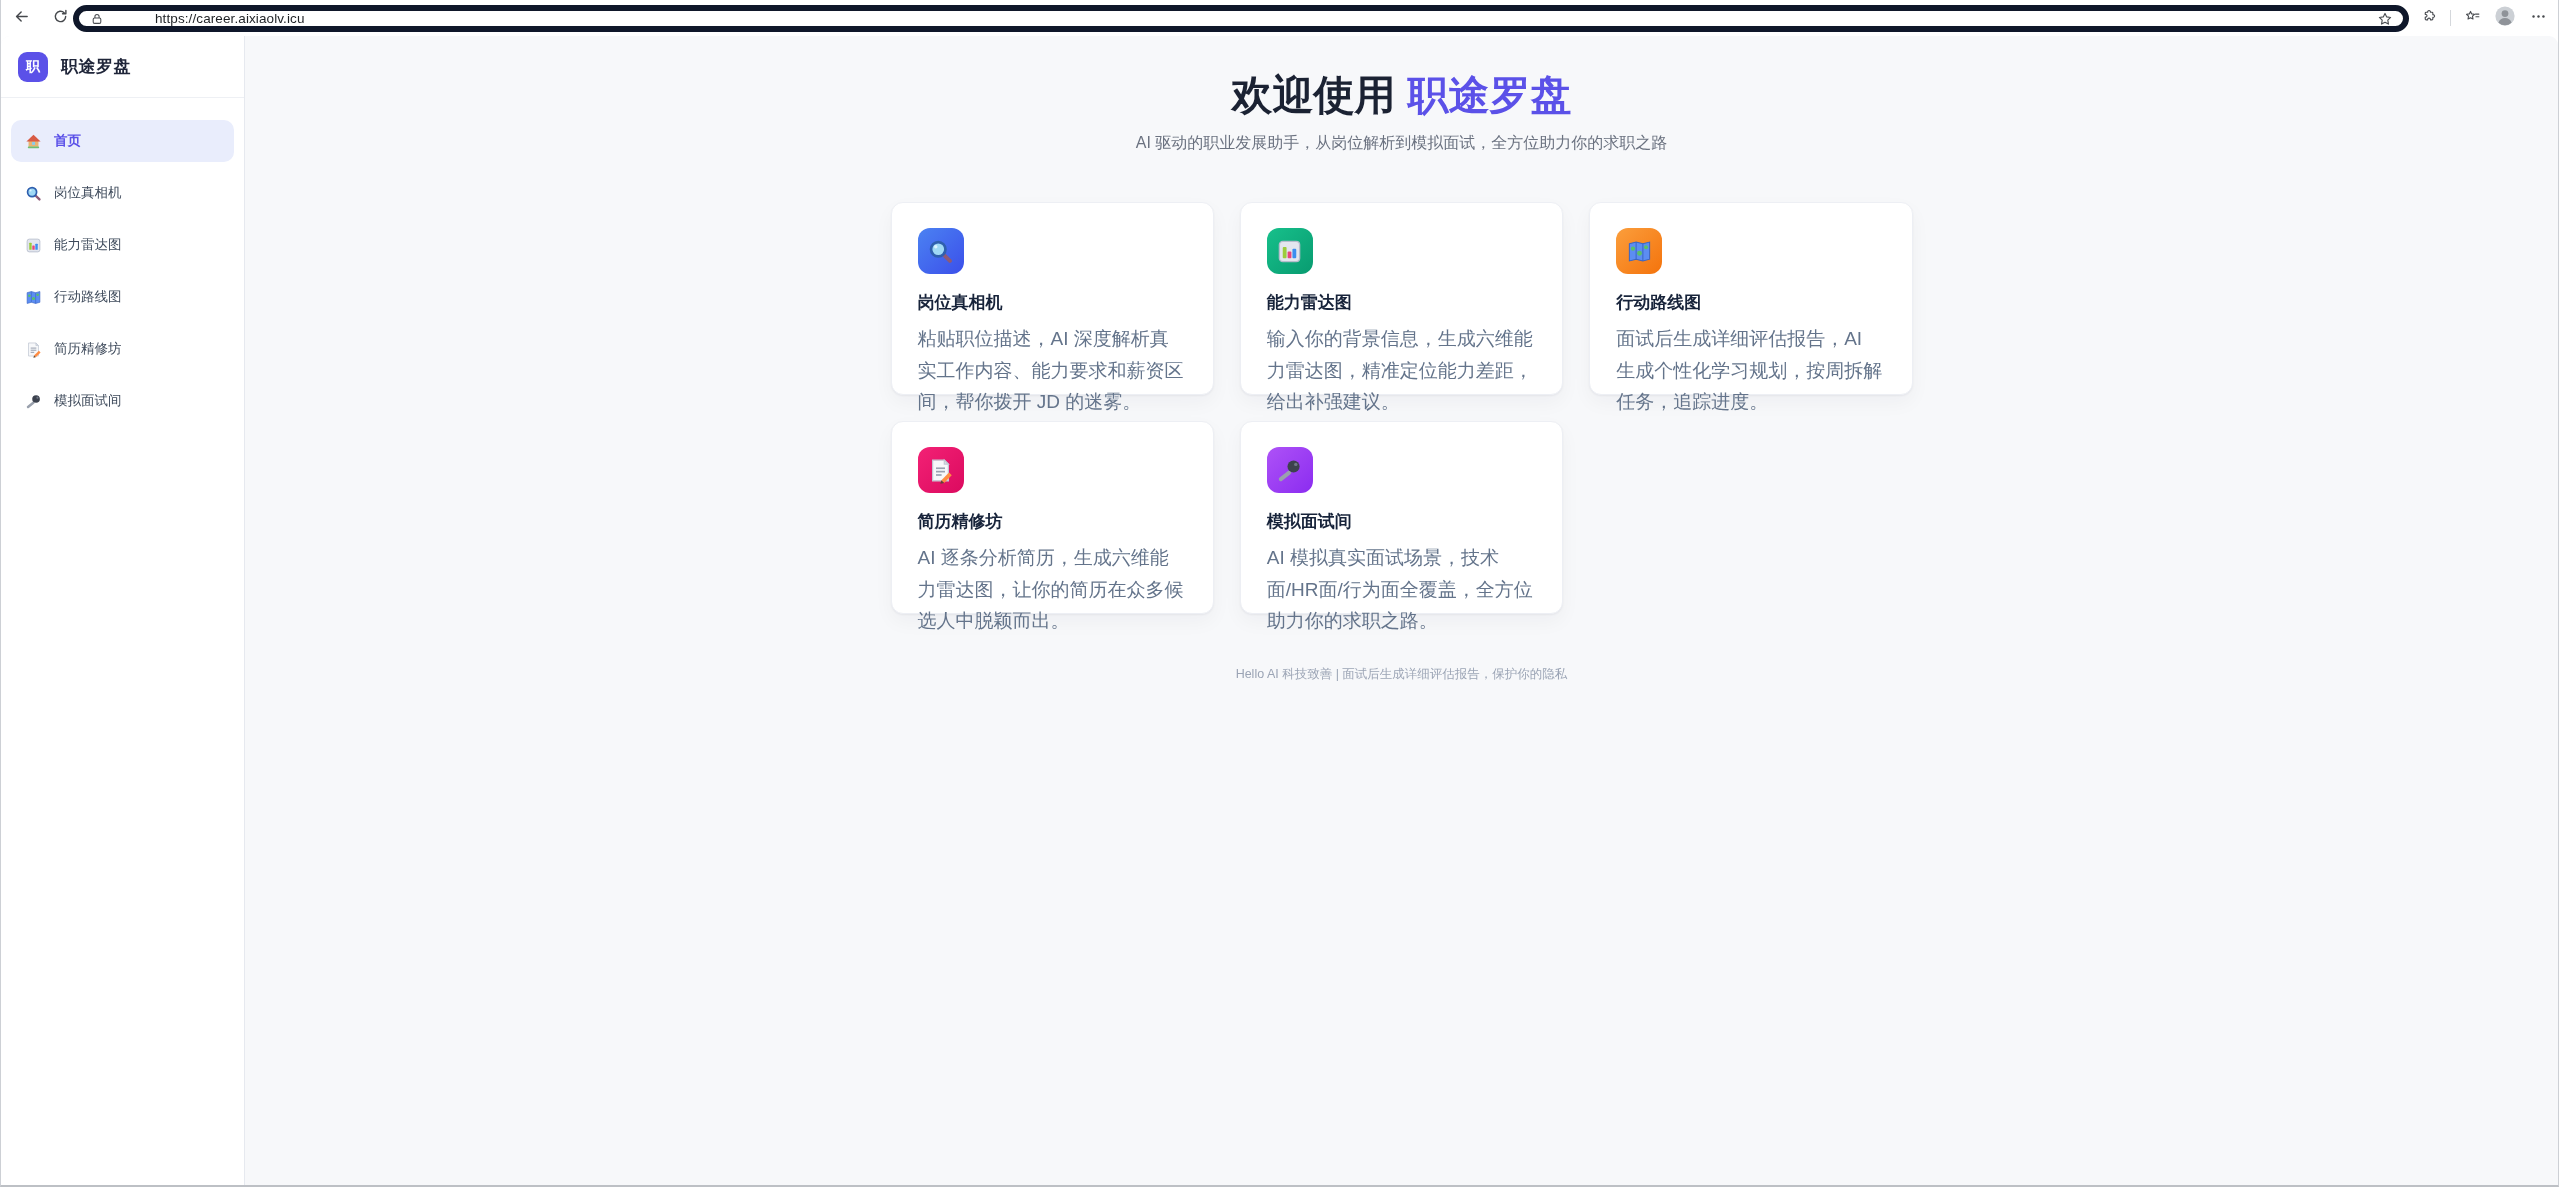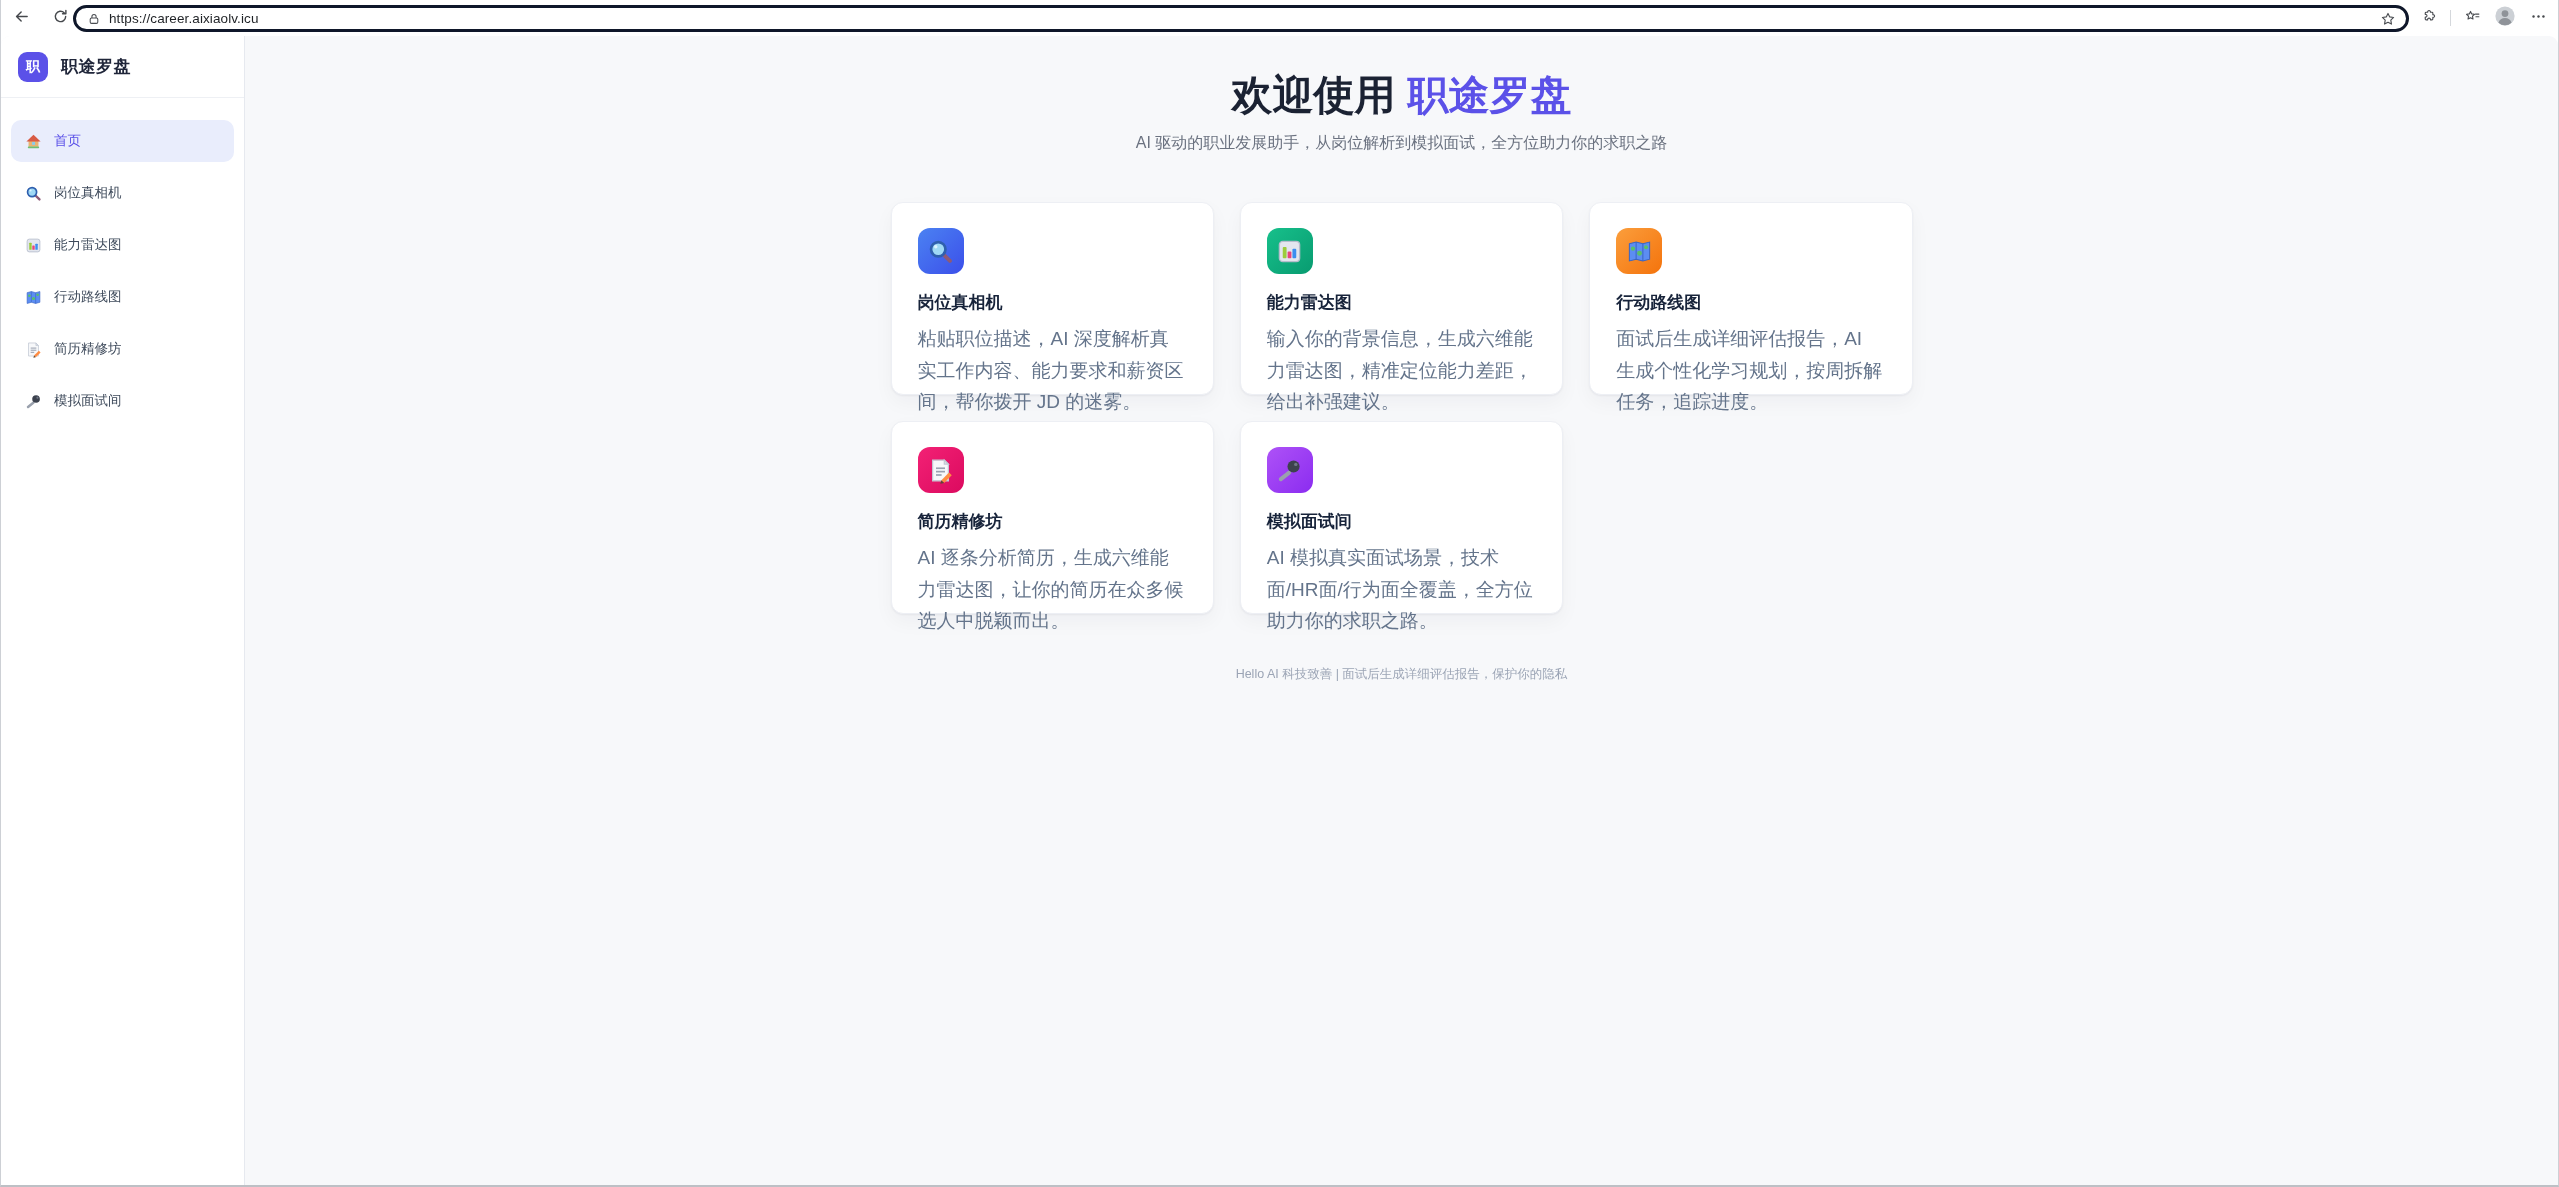--- a/index.html
+++ b/index.html
@@ -9,22 +9,22 @@
     border-left:1px solid #cdd0d5; border-right:1px solid #cdd0d5; border-bottom:2px solid #bdc0c5; }
 
   
   .toolbar { position:relative; height:36px; background:#ffffff; flex:0 0 36px; }
   .tb-btn { position:absolute; top:3px; width:30px; height:30px; border-radius:50%;
     display:flex; align-items:center; justify-content:center; cursor:pointer; }
   .tb-btn svg { width:17px; height:17px; }
   .btn-back { left:5px; }
   .btn-reload { left:44px; }
   .url-bar { position:absolute; left:72px; top:5px; width:2336px; height:27px;
-    border:3px solid #0f172a; border-radius:14px; background:#fff;
-    display:flex; align-items:center; padding:0 6px 0 11px; cursor:text; }
+    border:6px solid #0f172a; border-radius:14px; background:#fff;
+    display:flex; align-items:center; padding:0 6px 0 11px; cursor:text;gap:43px; }
   .url-bar .lock svg { width:14px; height:14px; display:block; }
   .url-text { margin-left:8px; font-size:13.5px; color:#1e2125; letter-spacing:.1px; }
   .url-star { margin-left:auto; width:24px; height:24px; border-radius:50%;
     display:flex; align-items:center; justify-content:center; cursor:pointer; }
   .url-star svg { width:16px; height:16px; }
   .toolbar-right { position:absolute; right:5px; top:3px; height:30px;
     display:flex; align-items:center; gap:3px; }
   .toolbar-right .tb-btn2 { width:30px; height:30px; border-radius:50%;
     display:flex; align-items:center; justify-content:center; cursor:pointer; }
   .tb-btn2 svg { width:17px; height:17px; }
@@ -39,21 +39,21 @@
   .sidebar { width:244px; flex:0 0 244px; background:#fff; border-right:1px solid #e6e9ef;
     display:flex; flex-direction:column; }
   .brand { height:62px; flex:0 0 62px; display:flex; align-items:center; gap:13px;
     padding:0 17px; border-bottom:1px solid #eef0f4; cursor:pointer; }
   .brand-logo { width:30px; height:30px; border-radius:9px; background:var(--accent,#5b51e8);
     color:#fff; font-size:14px; font-weight:700; display:flex; align-items:center; justify-content:center; }
   .brand-title { font-size:17px; font-weight:800; color:#20263a; letter-spacing:.5px; }
   .nav { padding:22px 10px; display:flex; flex-direction:column; gap:10px; }
   .nav-item { height:42px; border-radius:10px; display:flex; align-items:center; gap:12px;
     padding:0 14px; font-size:13.5px; color:#3e4a5b; cursor:pointer; }
-  .nav-item.active { background:var(--accent-soft,#e9edfc); color:var(--accent,#5b51e8); font-weight:400;text-align:right; }
+  .nav-item.active { background:var(--accent-soft,#e9edfc); color:var(--accent,#5b51e8); font-weight:700;text-align:right; }
   .nav-item .icon svg { width:17px; height:17px; display:block; }
 
   
   .main { flex:1; display:flex; flex-direction:column; align-items:center; padding-top:38px; }
   .hero-title { font-size:41px; line-height:42px; font-weight:800; color:#1b2233; }
   .hero-brand { color:var(--accent,#5b51e8); margin-left:12px; }
   .hero-sub { margin-top:16px; line-height:22px; font-size:16px; color:#6b7280; }
   .cards { margin-top:48px; width:1022px; display:grid;
     grid-template-columns:repeat(3,1fr); column-gap:26px; row-gap:26px; }
   .card { background:#fff; border:1px solid #edeff4; border-radius:12px;

